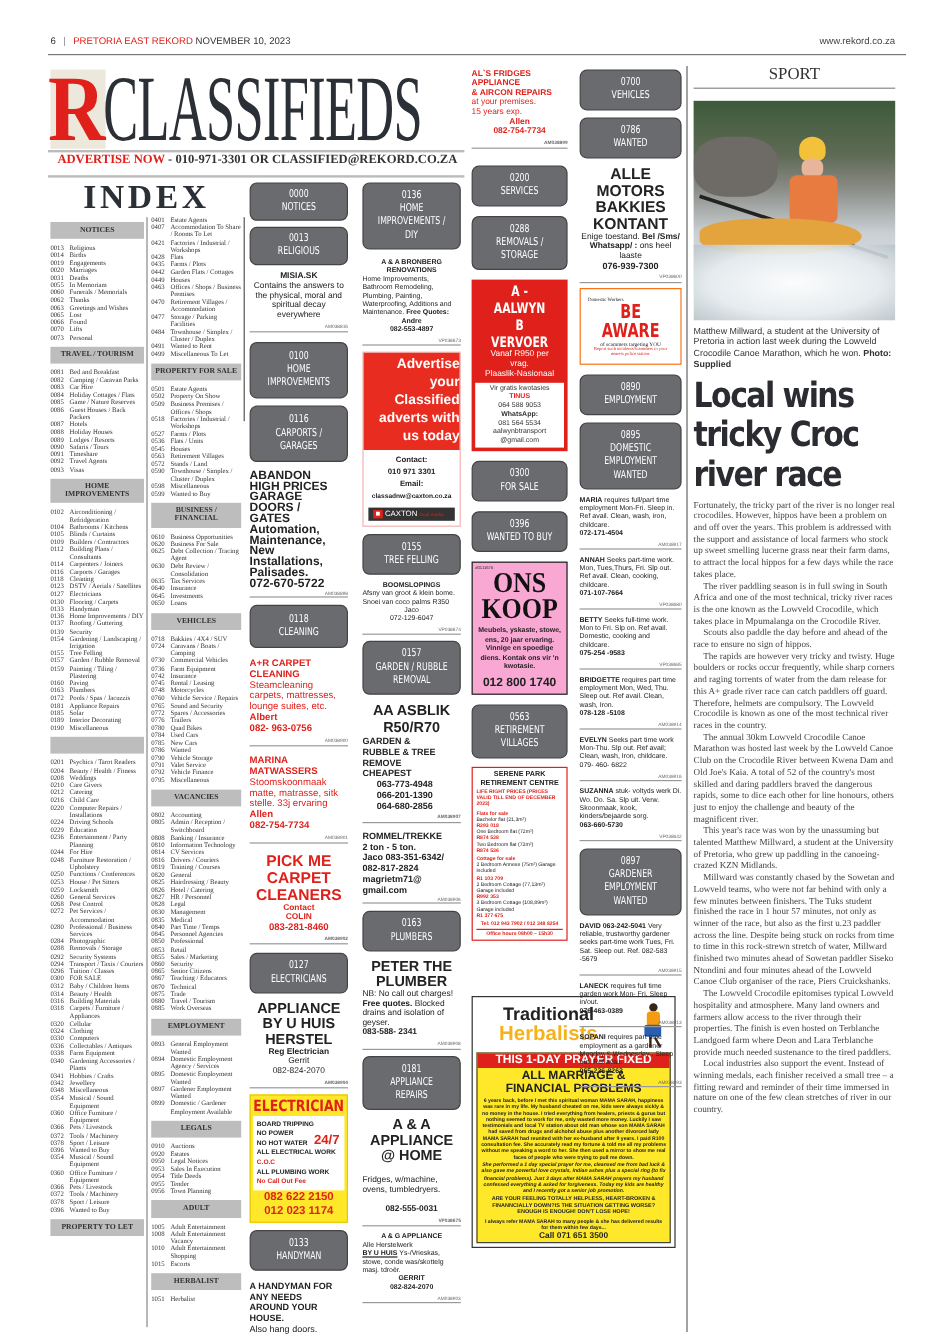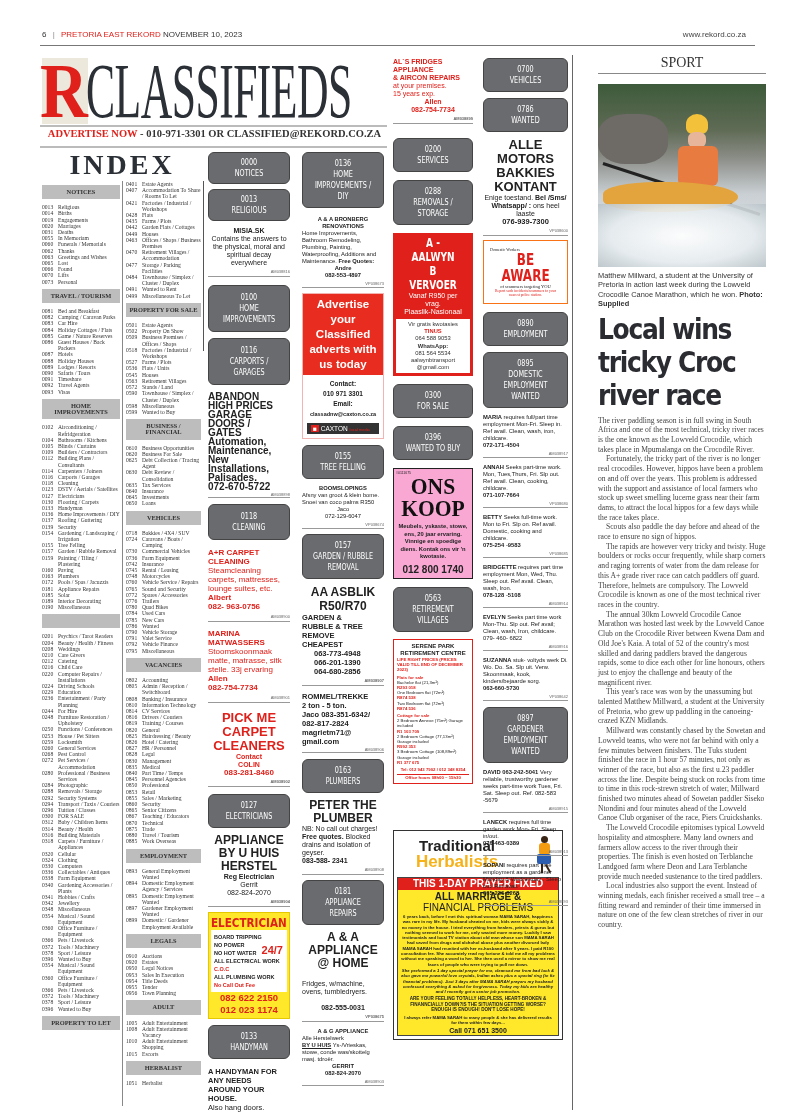--- a/index.html
+++ b/index.html
@@ -979,21 +979,21 @@
     </div>
   <div class="ad" style="margin-top:8px;font-size:5.8px;line-height:7px">
     <div class="bold center">A &amp; A BRONBERG</div>
       <div class="bold center">RENOVATIONS</div>
     <div><span>Home Improvements, Bathroom Remodeling, Plumbing, Painting, Waterproofing, Additions and Maintenance.</span> <b>Free Quotes:</b></div>
     <div class="bold center">Andre</div>
       <div class="bold center">082-553-4897</div>
     <div class="ref">VP038673</div>
   </div>
   <div style="margin-top:5px;border:1px solid #f2b4b0">
-    <div style="background:#e82c1f;color:#fff;text-align:center;font-weight:bold;font-size:11.5px;line-height:15px;padding:3px 0">
+    <div style="background:#e82c1f;color:#fff;text-align:right;font-weight:bold;font-size:11.5px;line-height:15px;padding:3px 0">
       <div>Advertise</div>
         <div>your</div>
         <div>Classified</div>
         <div>adverts with</div>
         <div>us today</div>
     </div>
     <div style="text-align:center;font-size:6.5px;line-height:10px;font-weight:bold;padding:4px 0">
       <div>Contact:</div>
         <div>010 971 3301</div>
         <div>Email:</div>
@@ -1168,21 +1168,21 @@
       <div style="position:absolute;left:12px;top:2px;width:7px;height:7px;border-radius:50%;background:#3a2414"></div>
       <div style="position:absolute;left:10px;top:9px;width:11px;height:12px;background:#f39c12;border-radius:3px"></div>
       <div style="position:absolute;left:8px;top:20px;width:14px;height:10px;background:#2a5db0;border-radius:2px"></div>
       <div style="position:absolute;left:12px;top:30px;width:2px;height:9px;background:#3a2414"></div>
       <div style="position:absolute;left:18px;top:30px;width:2px;height:9px;background:#3a2414;transform:rotate(-30deg)"></div>
     </div>
   </div>
   <div style="background:#ffe82a;border:1px solid #444;margin-top:3px;text-align:center">
     <div style="background:#e0211b;color:#fff;font-weight:bold;font-size:10px;line-height:12px">THIS 1-DAY PRAYER FIXED</div>
     <div style="font-weight:bold;font-size:10px;line-height:10px;margin-top:2px">ALL MARRIAGE &amp;</div>
-    <div style="font-weight:normal;font-size:10px;line-height:11px">FINANCIAL PROBLEMS</div>
+    <div style="font-weight:bold;font-size:10px;line-height:11px">FINANCIAL PROBLEMS</div>
     <div style="font-size:4.3px;line-height:5.3px;padding:1px 3px;font-weight:bold">6 years back, before I met this spiritual woman MAMA SARAH, happiness was rare in my life. My husband cheated on me, kids were always sickly &amp; no money in the house. I tried everything from healers, priests &amp; gurus but nothing seemed to work for me, only wasted more money. Luckily I saw testimonials and local TV station about old man whose son MAMA SARAH had saved from drugs and alchohol abuse plus another divorced lady MAMA SARAH had reunited with her ex-husband after 9 years. I paid R100 consultation fee. She accurately read my fortune &amp; told me all my problems without me speaking a word to her. She then used a mirror to show me real faces of people who were trying to pull me down.</div>
     <div style="font-size:4.3px;line-height:5.3px;padding:0 3px;font-style:italic;font-weight:bold">She performed a 1 day special prayer for me, cleansed me from bad luck &amp; also gave me powerful love crystals, Indian ashes plus a special ring (to fix financial problems). Just 3 days after MAMA SARAH prayers my husband confessed everything &amp; asked for forgiveness. Today my kids are healthy and I recently got a senior job promotion.</div>
     <div style="font-size:4.6px;line-height:5.5px;padding:2px 3px;font-weight:bold">ARE YOUR FEELING TOTALLY HELPLESS, HEART-BROKEN &amp; FINANNCIALLY DOWN?IS THE SITUATION GETTING WORSE? ENOUGH IS ENOUGH! DON'T LOSE HOPE!</div>
     <div style="font-size:4.3px;line-height:5.3px;padding:0 3px;font-weight:bold">I always refer MAMA SARAH to many people &amp; she has delivered results for them within few days...</div>
     <div style="font-size:7px;font-weight:bold;line-height:9px">Call 071 651 3500</div>
   </div>
 </div>
 
 <div class="abs" style="left:483px;top:58px;width:85px">
   <div class="hd" style="padding:5px 2px">
@@ -1234,40 +1234,40 @@
     </div>
   <div id="gardList" style="margin-top:6px">
       <div class="ad" style="font-size: 5.8px; line-height: 7px; margin-bottom: 6px;"><b>DAVID 063-242-5041</b><span> Very reliable, trustworthy gardener seeks part-time work Tues, Fri. Sat. Sleep out. Ref. 082-583 -5679</span><div class="ref">AM038915</div></div>
       <div class="ad" style="font-size: 5.8px; line-height: 7px; margin-bottom: 6px;"><b>LANECK</b><span> requires full time garden work Mon- Fri. Sleep in/out.</span><div class="bold">076-463-0389</div><div class="ref">AM038913</div></div>
       <div class="ad" style="font-size: 5.8px; line-height: 7px; margin-bottom: 6px;"><b>SOPANI</b><span> requires part time employment as a gardener Monday &amp; Wednesday . Sleep out. Ref avail.</span><div class="bold">065-236-8263</div><div class="ref">AM038893</div></div>
     </div>
 </div>
 
 <div class="abs vsep" style="left:572px;top:55px;height:1055px;background:#666"></div>
 
-<div class="abs" style="left:598px;top:55px;width:168px">
+<div class="abs" style="left:578px;top:55px;width:168px">
   <div style="text-align:center;font-family:'Liberation Serif',serif;font-size:14px;color:#333;border-bottom:1px solid #888;padding-bottom:2px">SPORT</div>
   <div style="margin-top:10px;height:183px;background:linear-gradient(180deg,#3d5a3a 0%,#5f6b55 25%,#8a8c86 40%,#c9cfd3 60%,#eef1f3 100%);position:relative;overflow:hidden">
     <div style="position:absolute;left:0;top:30px;width:70px;height:50px;background:#6e6a66;border-radius:40%"></div>
     <div style="position:absolute;left:88px;top:30px;width:22px;height:20px;background:#f3c23a;border-radius:50% 50% 30% 30%"></div>
     <div style="position:absolute;left:90px;top:48px;width:18px;height:16px;background:#e7b69a;border-radius:40%"></div>
     <div style="position:absolute;left:80px;top:62px;width:40px;height:40px;background:#e87b3f;border-radius:6px"></div>
     <div style="position:absolute;left:5px;top:78px;width:165px;height:3px;background:#222;transform:rotate(18deg);transform-origin:left"></div>
     <div style="position:absolute;left:5px;top:98px;width:135px;height:30px;background:#e3a33d;border-radius:40% 50% 50% 40%"></div>
     <div style="position:absolute;left:0;top:120px;width:168px;height:63px;background:radial-gradient(ellipse at center,#ffffff 0%,#e6ecef 60%,#b9c3c8 100%);opacity:.9"></div>
   </div>
   <div style="font-size:7.4px;line-height:9.4px;margin-top:4px;color:#333"><span>Matthew Millward, a student at the University of Pretoria in action last week during the Lowveld Crocodile Canoe Marathon, which he won.</span> <b>Photo: Supplied</b></div>
   <div style="font-family:'DejaVu Sans',sans-serif;font-weight:bold;font-size:29px;line-height:33px;color:#2a2c31;letter-spacing:-1.5px;margin-top:4px;transform:scaleX(0.86);transform-origin:left;white-space:nowrap" id="headline">
       <div>Local wins</div>
       <div>tricky Croc</div>
       <div>river race</div>
     </div>
   <div class="article" style="margin-top:4px" id="article">
+      <p>Fortunately, the tricky part of the river is no longer real crocodiles. However, hippos have been a problem on and off over the years. This problem is addressed with the support and assistance of local farmers who stock up sweet smelling lucerne grass near their farm dams, to attract the local hippos for a few days while the race takes place.</p>
       <p>The river paddling season is in full swing in South Africa and one of the most technical, tricky river races is the one known as the Lowveld Crocodile, which takes place in Mpumalanga on the Crocodile River.</p>
-      <p>Fortunately, the tricky part of the river is no longer real crocodiles. However, hippos have been a problem on and off over the years. This problem is addressed with the support and assistance of local farmers who stock up sweet smelling lucerne grass near their farm dams, to attract the local hippos for a few days while the race takes place.</p>
       <p>Scouts also paddle the day before and ahead of the race to ensure no sign of hippos.</p>
       <p>The rapids are however very tricky and twisty. Huge boulders or rocks occur frequently, while sharp corners and raging torrents of water from the dam release for this A+ grade river race can catch paddlers off guard. Therefore, helmets are compulsory. The Lowveld Crocodile is known as one of the most technical river races in the country.</p>
       <p>The annual 30km Lowveld Crocodile Canoe Marathon was hosted last week by the Lowveld Canoe Club on the Crocodile River between Kwena Dam and Old Joe's Kaia. A total of 52 of the country's most skilled and daring paddlers braved the dangerous rapids, some to dice each other for line honours, others just to enjoy the challenge and beauty of the magnificent river.</p>
       <p>This year's race was won by the unassuming but talented Matthew Millward, a student at the University of Pretoria, who grew up paddling in the canoeing-crazed KZN Midlands.</p>
       <p>Millward was constantly chased by the Sowetan and Lowveld teams, who were not far behind with only a few minutes between finishers. The Tuks student finished the race in 1 hour 57 minutes, not only as winner of the race, but also as the first u.23 paddler across the line. Despite being stuck on rocks from time to time in this rock-strewn stretch of water, Millward finished two minutes ahead of Sowetan paddler Siseko Ntondini and four minutes ahead of the Lowveld Canoe Club organiser of the race, Piers Cruickshanks.</p>
       <p>The Lowveld Crocodile epitomises typical Lowveld hospitality and atmosphere. Many land owners and farmers allow access to the river through their properties. The finish is even hosted on Terblanche Landgoed farm where Deon and Lara Terblanche provide much needed sustenance to the tired paddlers.</p>
       <p>Local industries also support the event. Instead of winning medals, each finisher received a small tree – a fitting reward and reminder of their time immersed in nature on one of the few clean stretches of river in our country.</p>
     </div>
 </div>
 

